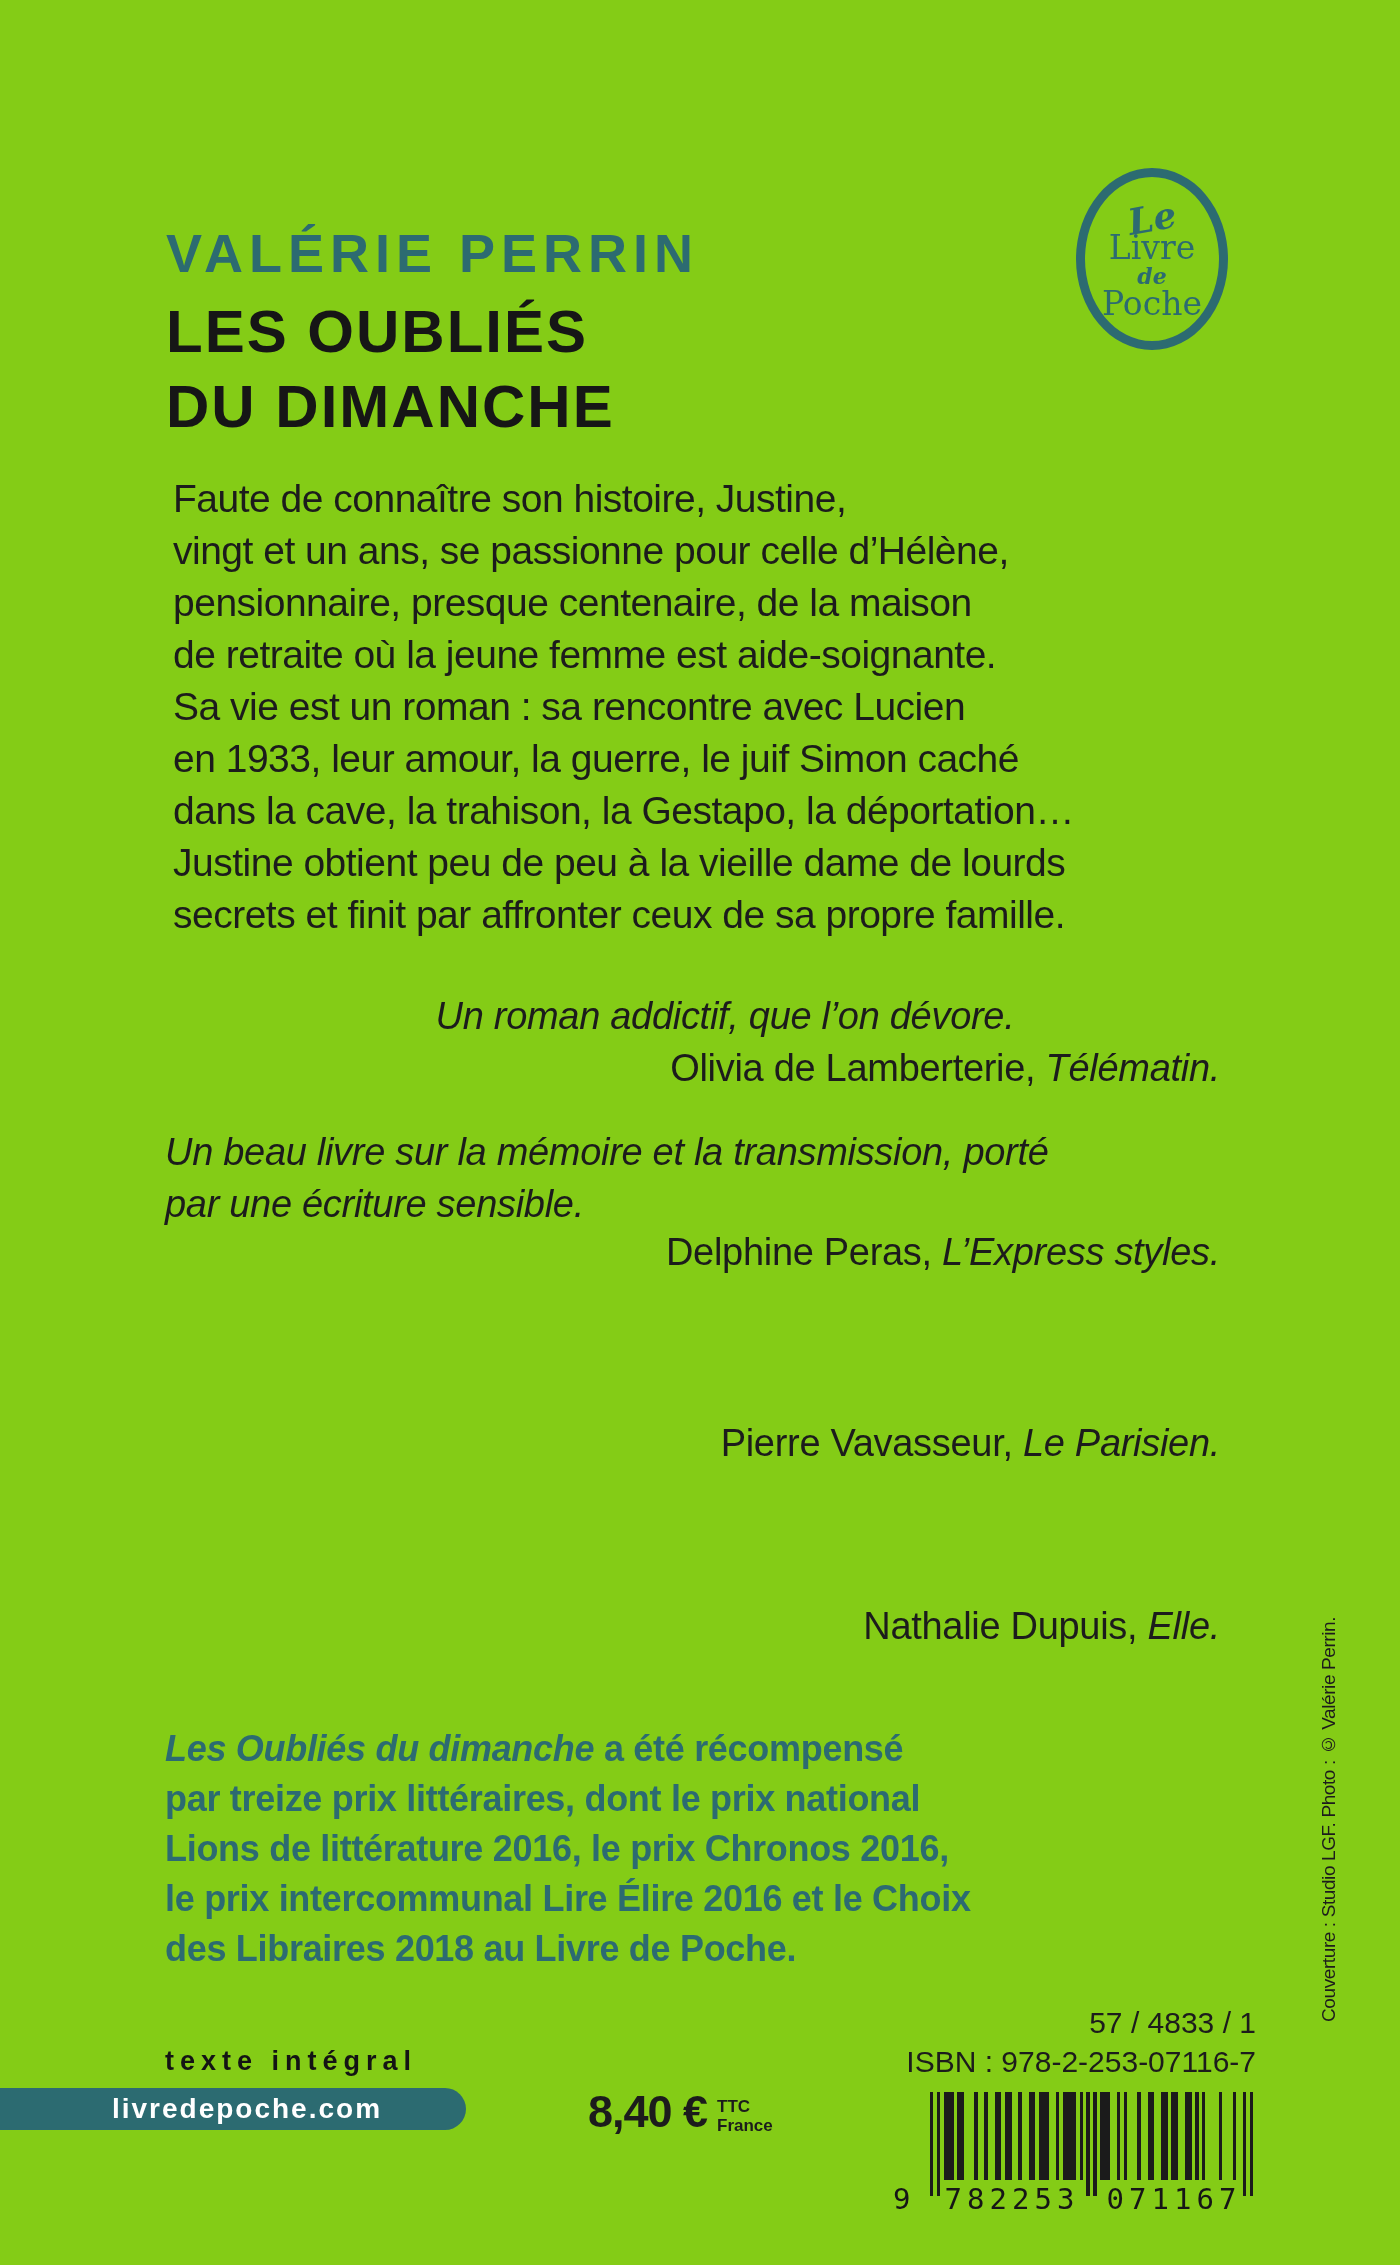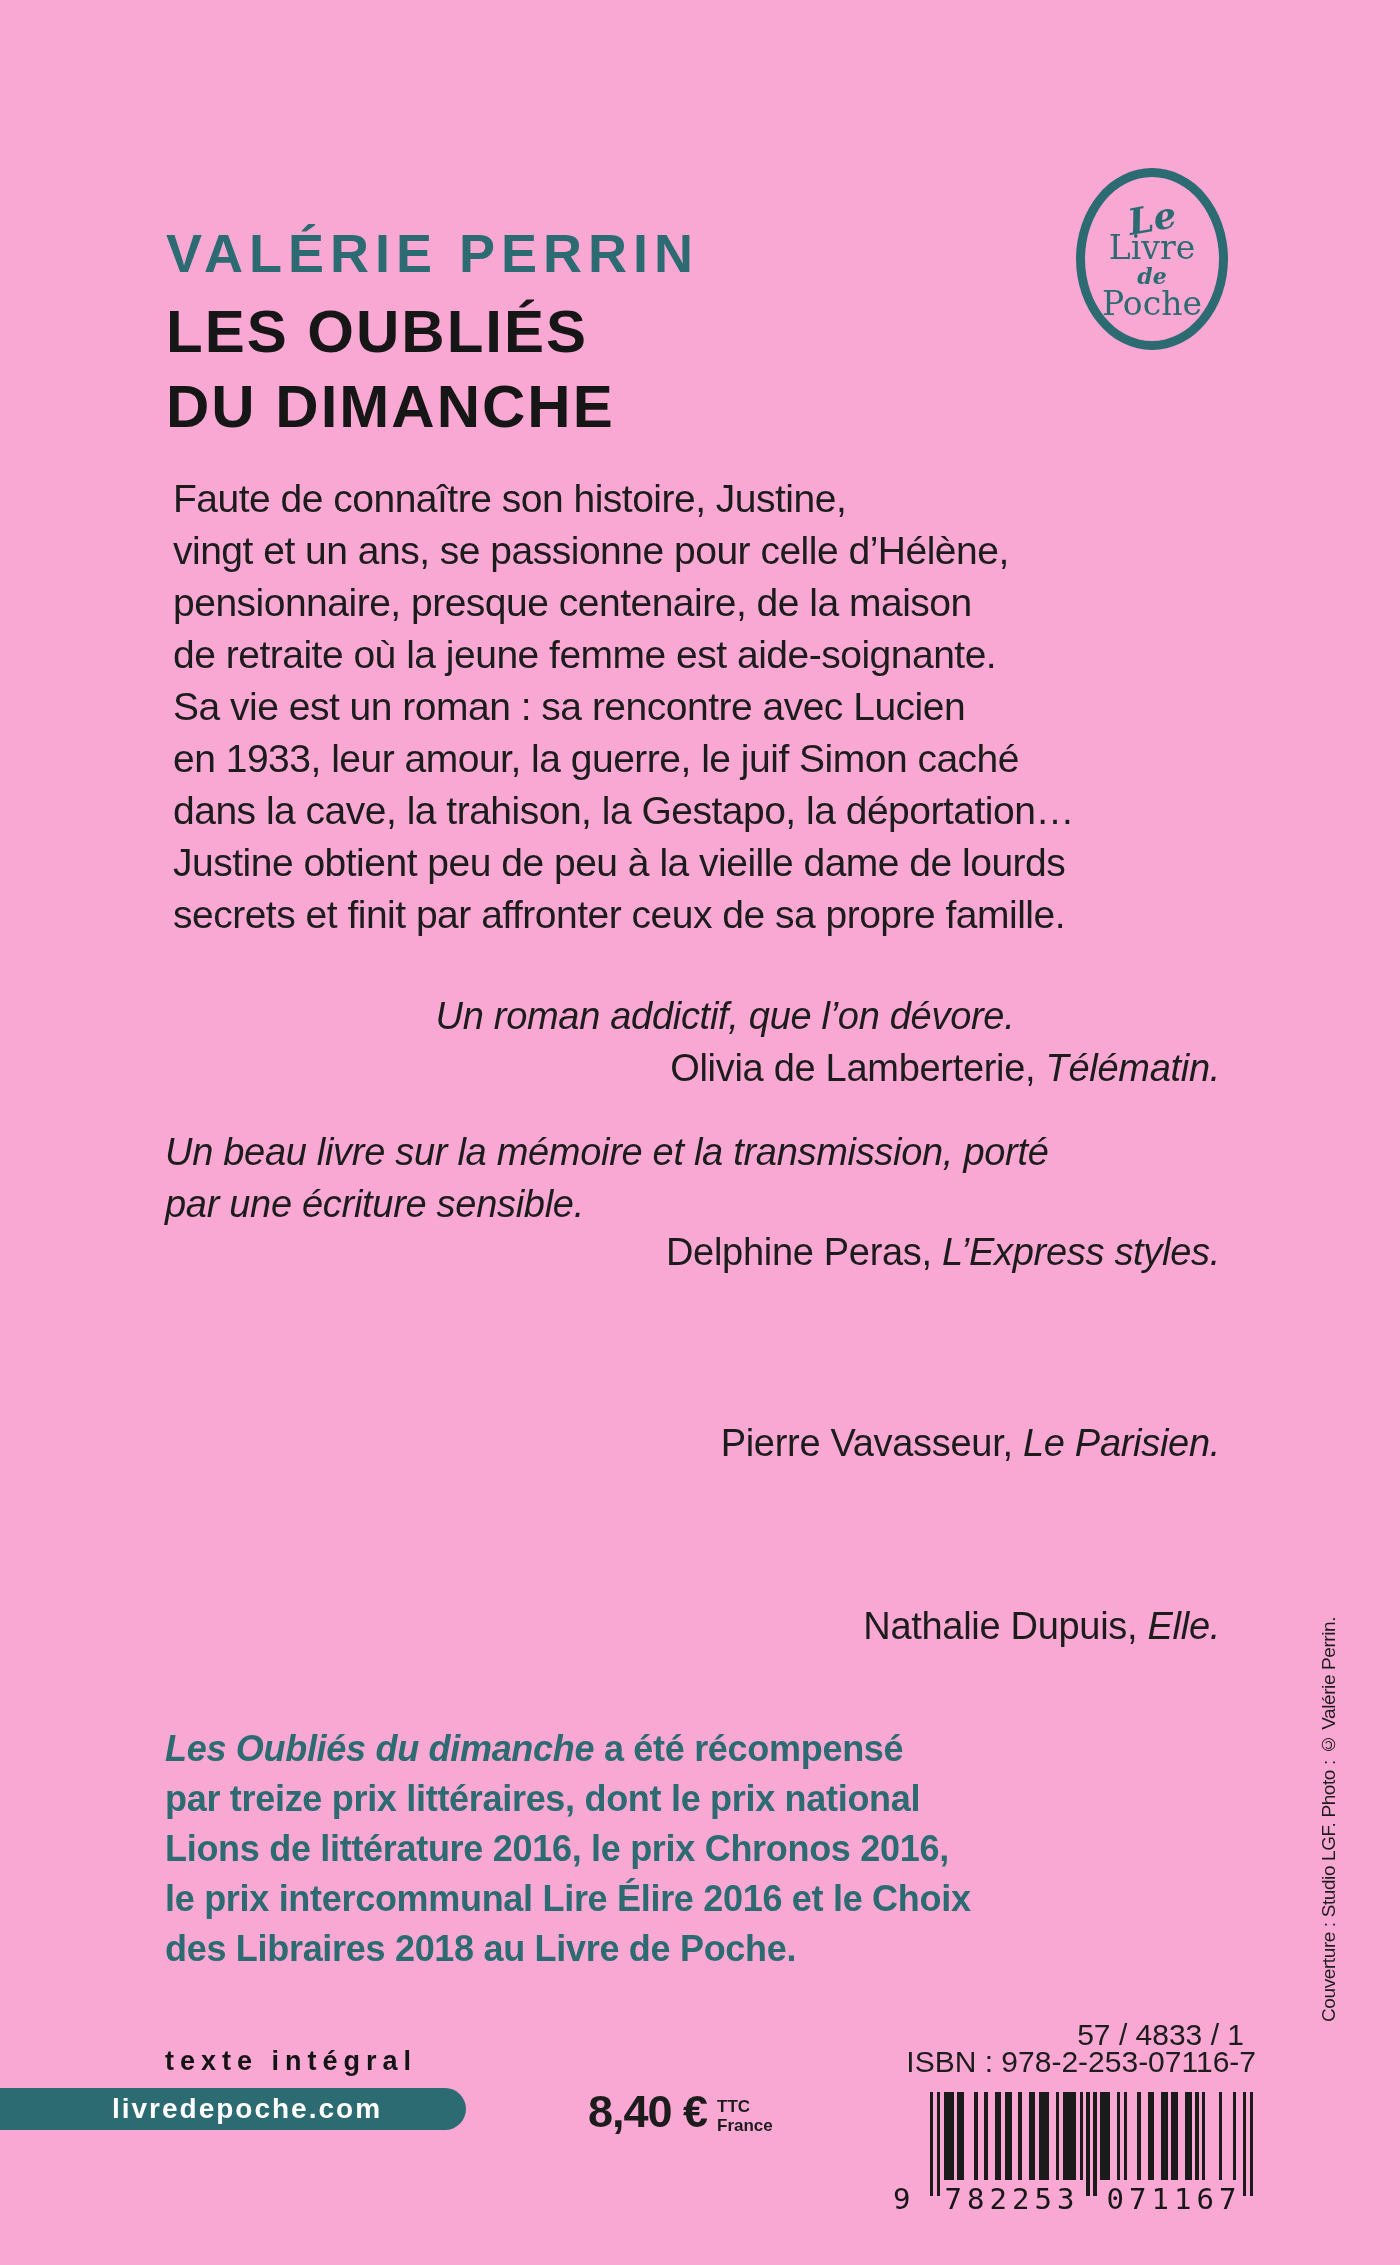--- a/index.html
+++ b/index.html
@@ -1,19 +1,19 @@
 <!DOCTYPE html>
 <html lang="fr" style="--teal: #2c6b71;"><head>
 <meta charset="utf-8">
 <style>
   html,body{margin:0;padding:0;background:#ffffff;}
   .cover{
     position:relative;
     width:1400px;height:2265px;
-    background:#f9a8d4;
+    background:#84cc16;
     font-family:"Liberation Sans", sans-serif;
     color:#1c1c1c;
     overflow:hidden;
   }
   
   .author{
     position:absolute;left:166px;top:177px;
     font-size:54px;font-weight:800;letter-spacing:6px;
     color:var(--teal,#2c6b71);
     white-space:nowrap;
@@ -89,21 +89,21 @@
   }
   .price{
     position:absolute;left:588px;top:2086px;margin:0;
     font-size:45px;font-weight:700;letter-spacing:-1px;white-space:nowrap;
   }
   .tax-note{
     position:absolute;left:717px;top:2097px;margin:0;
     font-size:17px;line-height:19px;font-weight:600;white-space:pre-line;
   }
   .print-code{
-    position:absolute;right:144px;top:2006px;margin:12px;
+    position:absolute;right:144px;top:2006px;margin:0;
     font-size:30px;line-height:34px;white-space:nowrap;
   }
   .isbn{
     position:absolute;right:144px;top:2045px;margin:0;
     font-size:30px;line-height:34px;white-space:nowrap;
   }
   .barcode-bars{position:absolute;left:930px;top:2092px;}
   .bc-digit{
     position:absolute;top:2182px;margin:0;
     font-family:"DejaVu Sans Mono", monospace;

